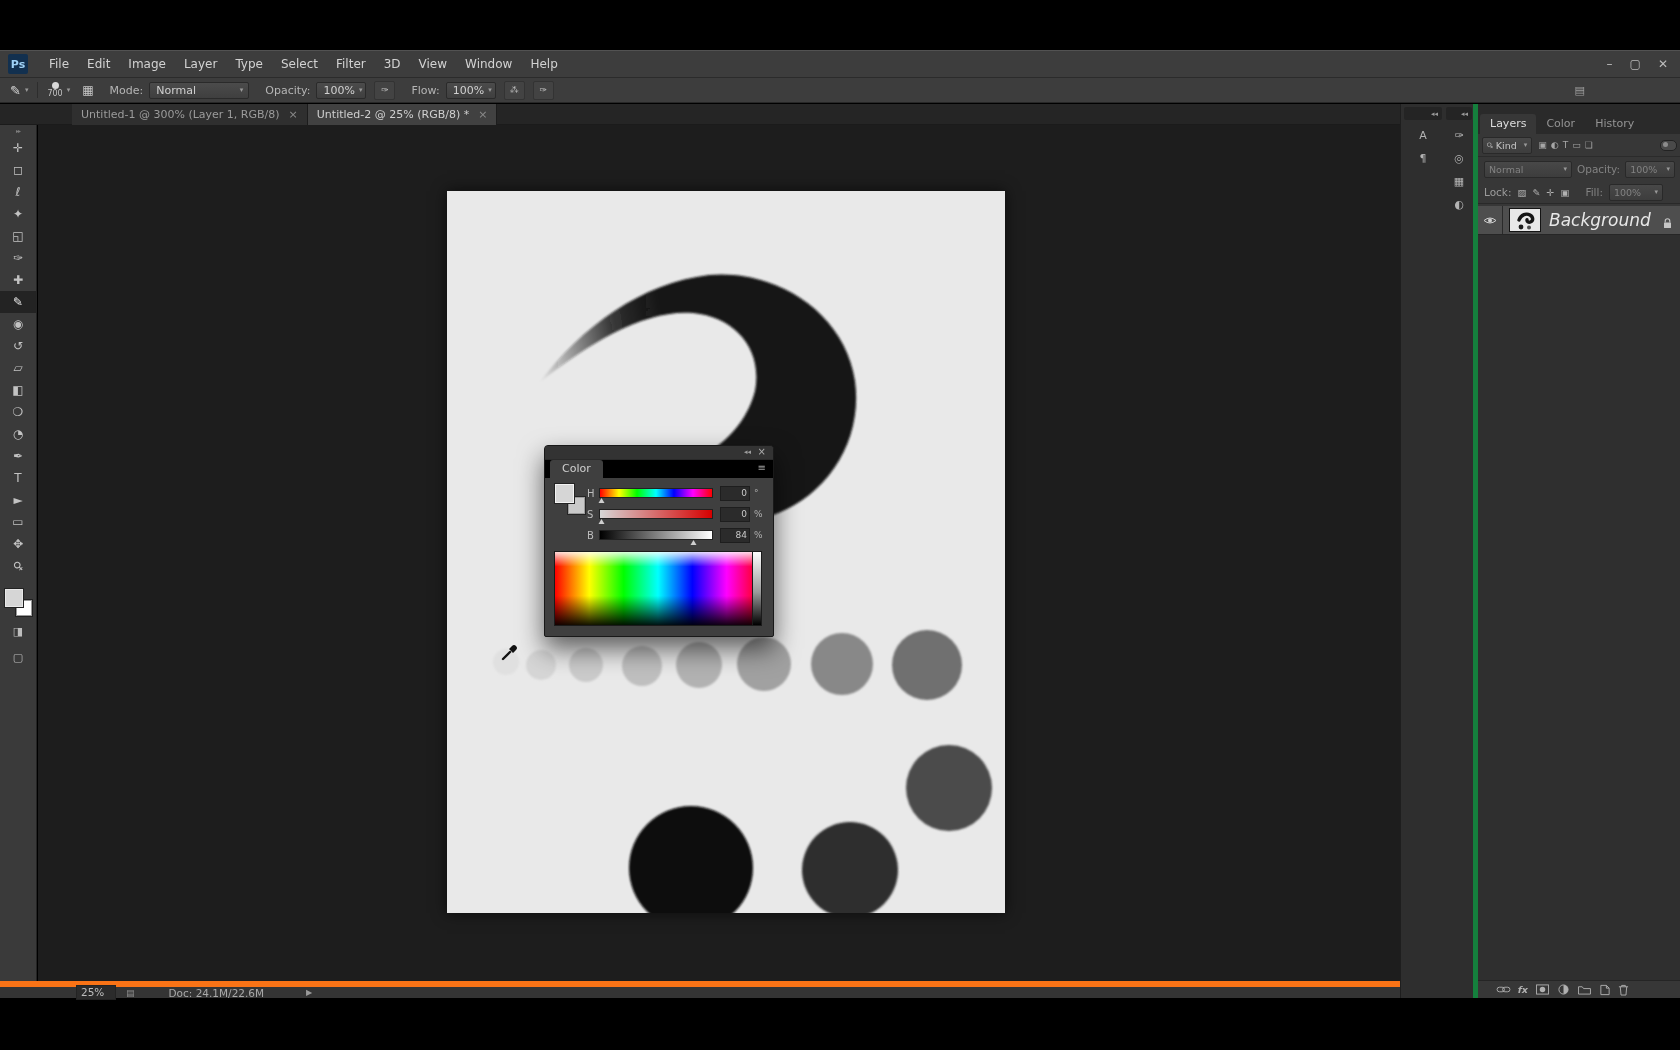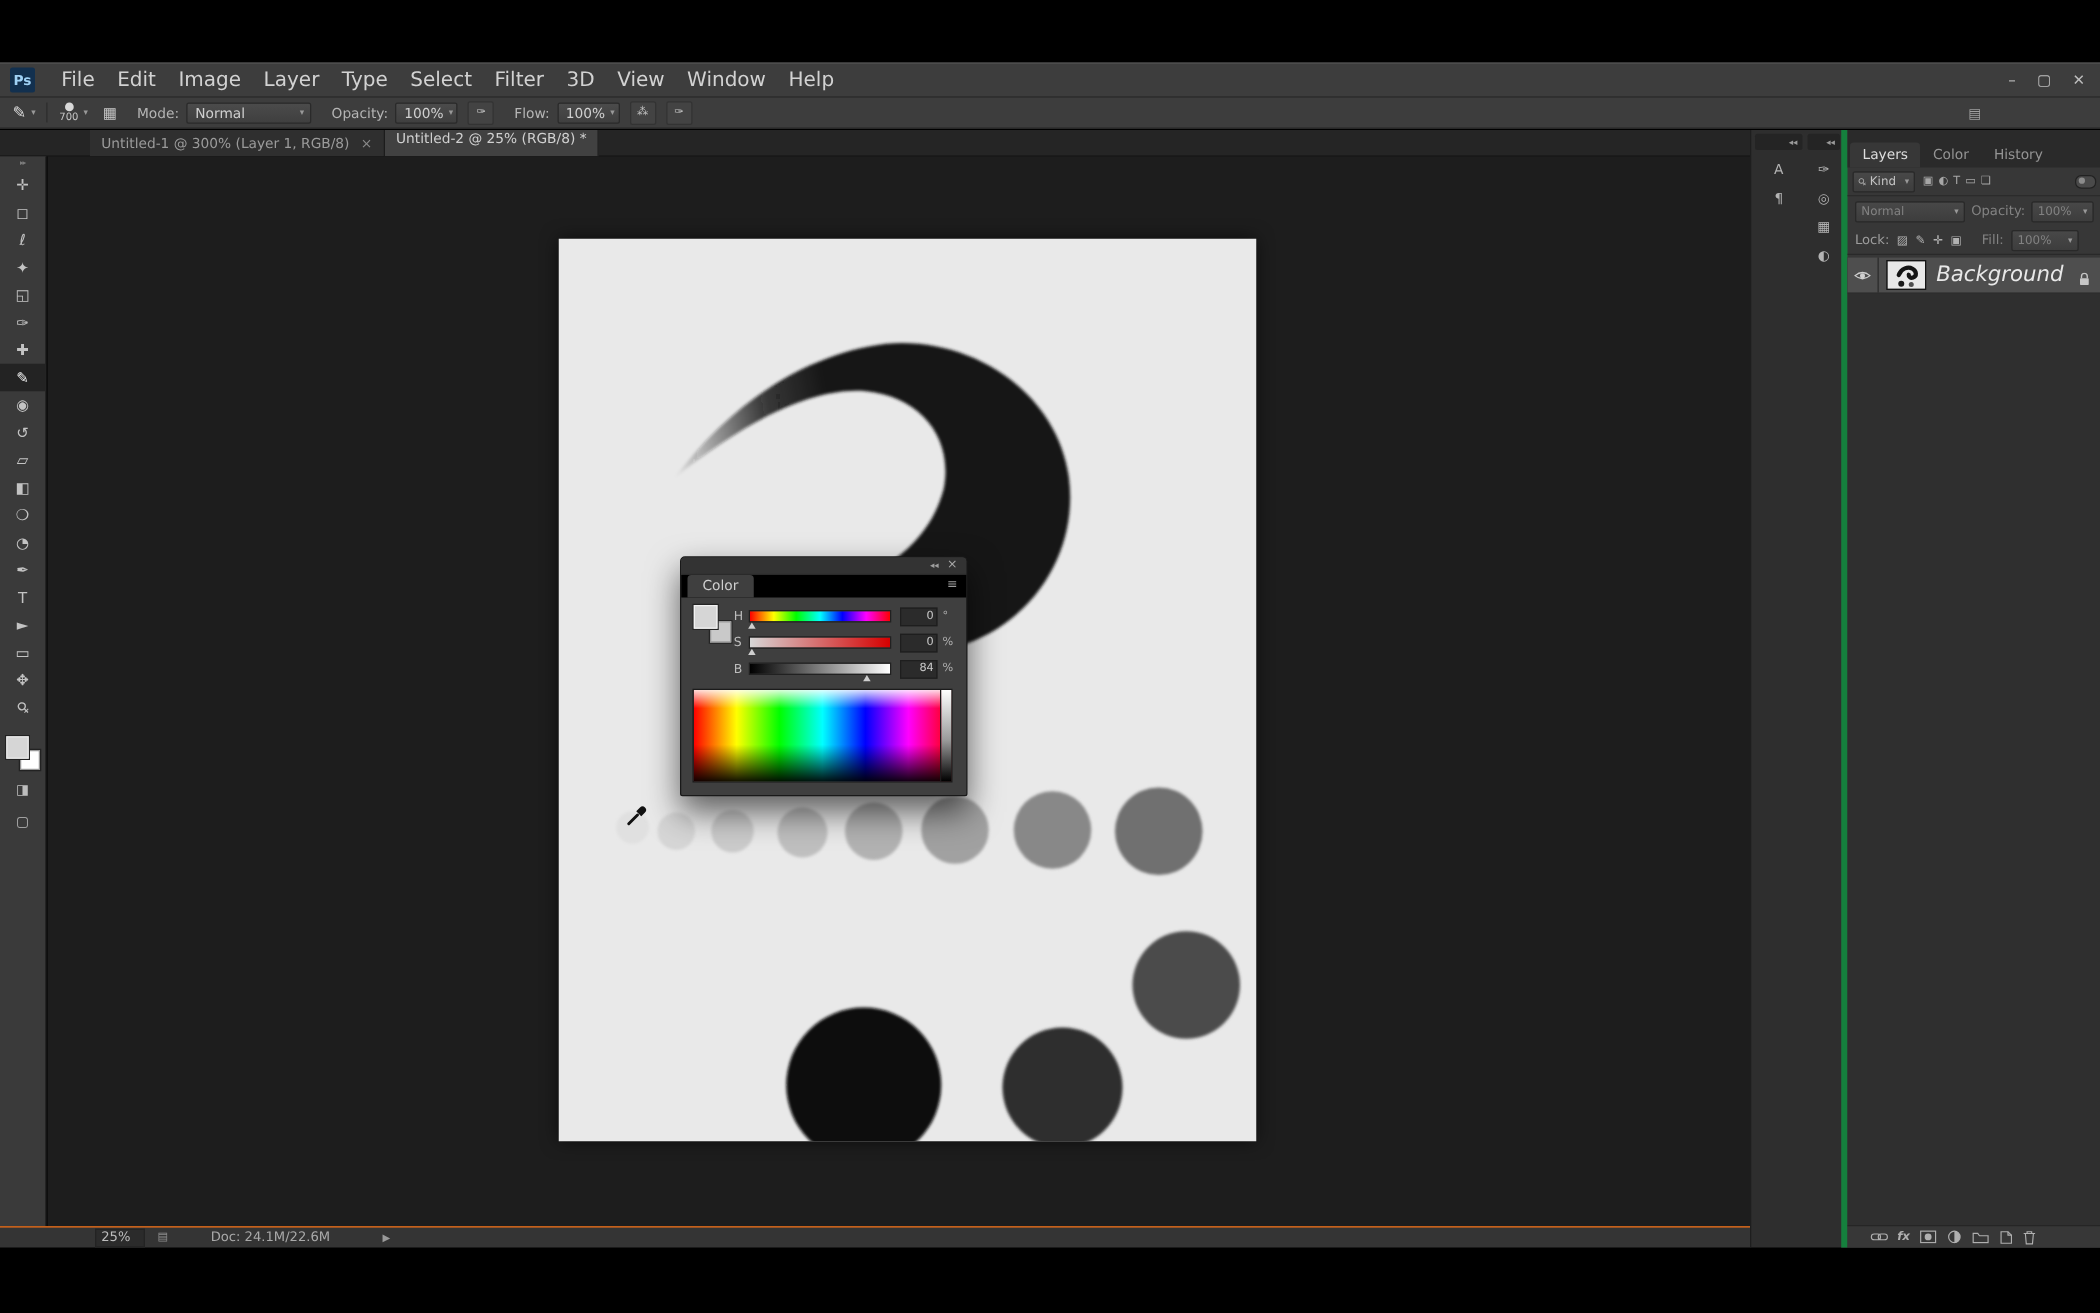--- a/index.html
+++ b/index.html
@@ -4,21 +4,21 @@
 <style>
   html,body{margin:0;padding:0;background:#000;}
   body{width:1680px;height:1050px;position:relative;overflow:hidden;
        font-family:"DejaVu Sans",sans-serif;-webkit-font-smoothing:antialiased;}
 
   
   .menubar{position:absolute;left:0;top:50px;width:100%;height:28px;background:#3d3d3d;
            border-top:1px solid #525252;border-bottom:1px solid #2b2b2b;display:flex;align-items:center;box-sizing:border-box;}
   .ps-logo{width:20px;height:20px;margin:0 12px 0 8px;background:#12304f;color:#9fd1f5;font-size:11px;font-weight:bold;
            display:flex;align-items:center;justify-content:center;border-radius:2px;}
-  .menu-item{padding:0 9px;font-size:16px;color:#d2d2d2;line-height:26px;}
+  .menu-item{padding:0 9px;font-size:12px;color:#d2d2d2;line-height:26px;}
   .win-controls{position:absolute;right:12px;top:0;height:100%;display:flex;gap:17px;align-items:center;color:#bdbdbd;font-size:12px;}
   .win-controls span{cursor:default;}
 
   
   .optionsbar{position:absolute;left:0;top:78px;width:100%;height:25px;background:#3d3d3d;
               border-bottom:1px solid #272727;display:flex;align-items:center;font-size:11px;color:#bfbfbf;box-sizing:border-box;}
   .ob-toolicon{margin-left:10px;display:inline-flex;align-items:center;color:#d8d8d8;font-size:13px;}
   .ob-sep{width:1px;height:16px;background:#2d2d2d;margin:0 9px;}
   .ob-brush{display:inline-flex;align-items:center;}
   .ob-brush-stack{display:inline-flex;flex-direction:column;align-items:center;line-height:1;}
@@ -31,21 +31,21 @@
          display:inline-flex;align-items:center;justify-content:space-between;padding:0 5px 0 6px;color:#d0d0d0;margin-left:6px;box-sizing:border-box;}
   .ob-iconbox{margin-left:8px;width:19px;height:17px;border:1px solid #333;border-radius:2px;background:#434343;
               display:inline-flex;align-items:center;justify-content:center;font-size:9px;color:#c3c3c3;}
   .ob-right{position:absolute;right:95px;font-size:11px;color:#9f9f9f;}
 
   
   .tabbar{position:absolute;left:0;top:104px;width:1400px;height:21px;background:#252525;border-bottom:1px solid #1b1b1b;
           display:flex;align-items:stretch;padding-left:72px;box-sizing:border-box;}
   .doc-tab{height:21px;padding:0 9px;font-size:11px;background:#2f2f2f;color:#9b9b9b;border-right:1px solid #1c1c1c;
            display:flex;align-items:center;gap:9px;white-space:nowrap;}
-  .doc-tab.active{background:#414141;color:#d0d0d0;flex-direction:column;}
+  .doc-tab.active{background:#414141;color:#d0d0d0;}
   .tab-close{font-size:11px;color:#8a8a8a;}
 
   
   .toolbar{position:absolute;left:0;top:125px;width:37px;height:856px;background:#3a3a3a;border-right:1px solid #242424;box-sizing:border-box;}
   .toolbar-top{height:12px;text-align:center;color:#7c7c7c;font-size:6px;line-height:12px;letter-spacing:-1px;}
   .tool{width:100%;height:22px;display:flex;align-items:center;justify-content:center;color:#c3c3c3;font-size:12px;}
   .tool.selected{background:#232323;color:#eee;}
   .rot{display:inline-block;transform:rotate(-45deg);}
   .swatches{position:relative;width:27px;height:27px;margin:12px auto 0;}
   .swatch-bg{position:absolute;right:0;bottom:0;width:14px;height:14px;border:1px solid #999;box-shadow:0 0 0 1px #222;}
@@ -55,21 +55,21 @@
   .side-icons{position:absolute;left:44px;top:129px;display:flex;flex-direction:column;gap:7px;}
   .side-icons span{width:17px;height:16px;display:flex;align-items:center;justify-content:center;color:#8f8f8f;font-size:10px;}
 
   
   .canvas{position:absolute;left:38px;top:125px;width:1362px;height:856px;background:#1d1d1d;overflow:hidden;}
   .document{position:absolute;left:409px;top:66px;width:558px;height:722px;background:#e9e9e9;box-shadow:0 0 14px rgba(0,0,0,.65);}
   .document svg{position:absolute;left:0;top:0;}
   .cursor-eyedropper{position:absolute;left:500px;top:642px;z-index:40;}
 
   
-  .statusbar{position:absolute;left:0;top:981px;width:1400px;height:17px;background:#343434;border-top:1px solid #f97316;
+  .statusbar{position:absolute;left:0;top:981px;width:1400px;height:17px;background:#343434;border-top:6px solid #f97316;
              display:flex;align-items:center;font-size:10.5px;color:#a9a9a9;box-sizing:border-box;}
   .zoom-field{margin-left:76px;min-width:30px;height:13px;line-height:13px;background:#2b2b2b;border:1px solid #232323;padding:0 4px;color:#bdbdbd;}
   .sb-icon{margin-left:10px;color:#8e8e8e;font-size:9px;}
   .sb-doc{margin-left:34px;}
   .sb-exp{margin-left:42px;color:#9a9a9a;font-size:8px;}
 
   
   .dock{position:absolute;left:1400px;top:104px;width:280px;height:894px;background:#2e2e2e;border-left:1px solid #1e1e1e;box-sizing:border-box;}
   .strip-head{position:absolute;height:13px;background:#242424;border-radius:2px;color:#9a9a9a;font-size:7px;
               display:flex;align-items:center;justify-content:flex-end;padding-right:4px;box-sizing:border-box;}

